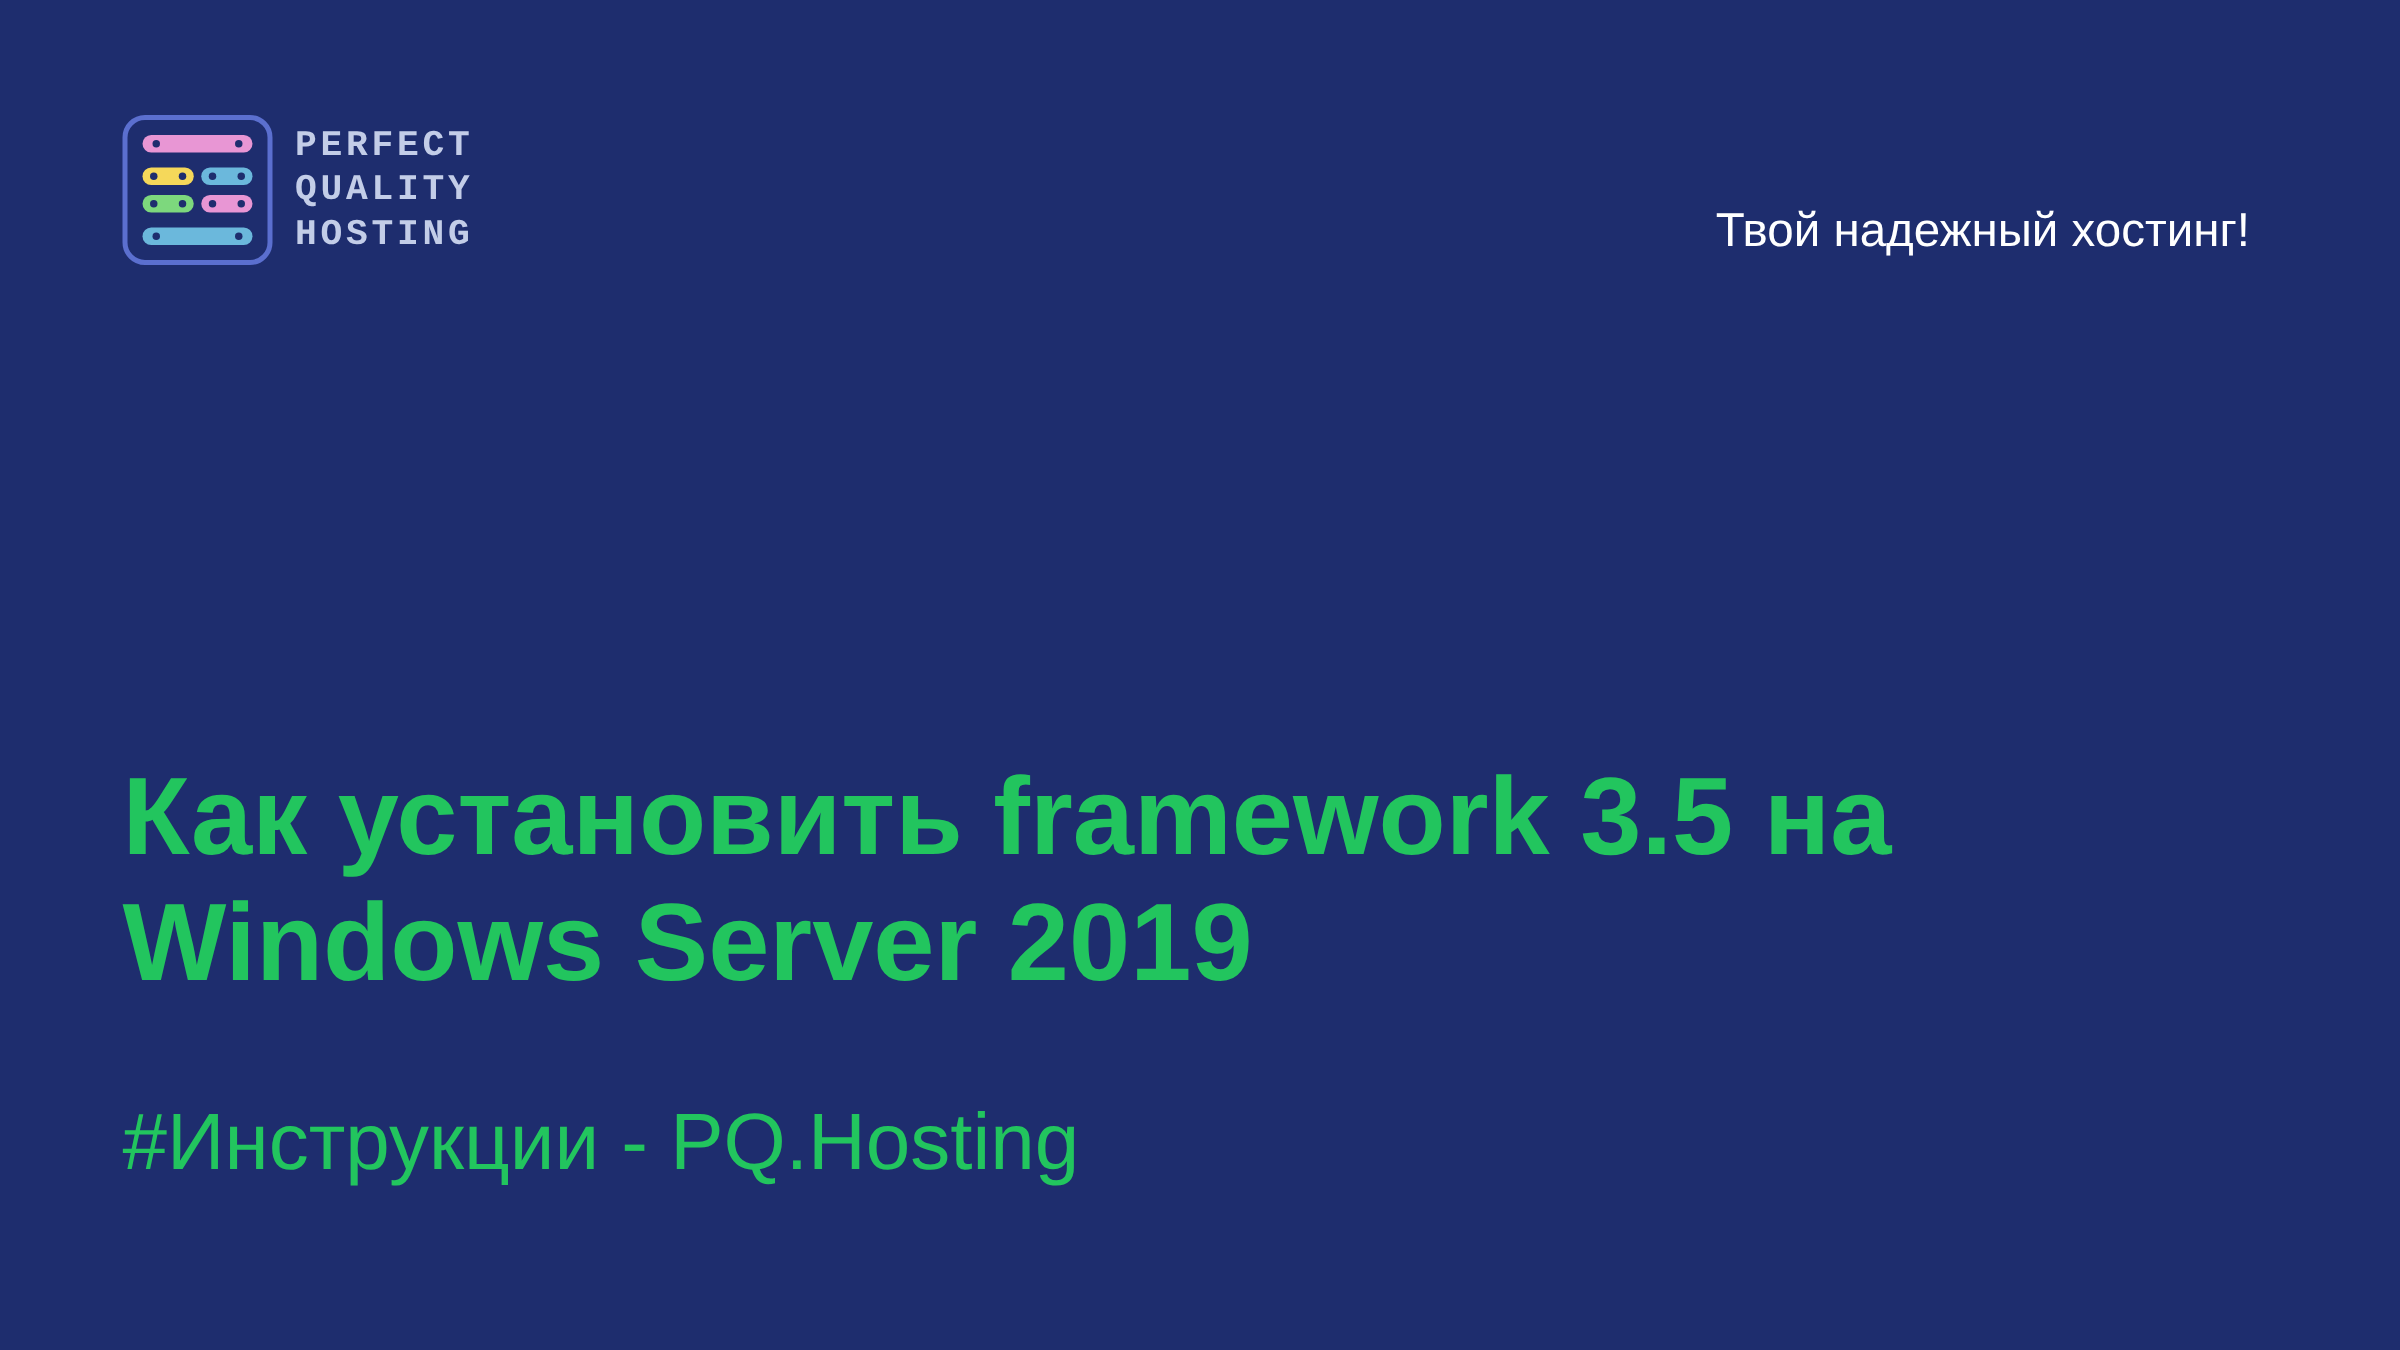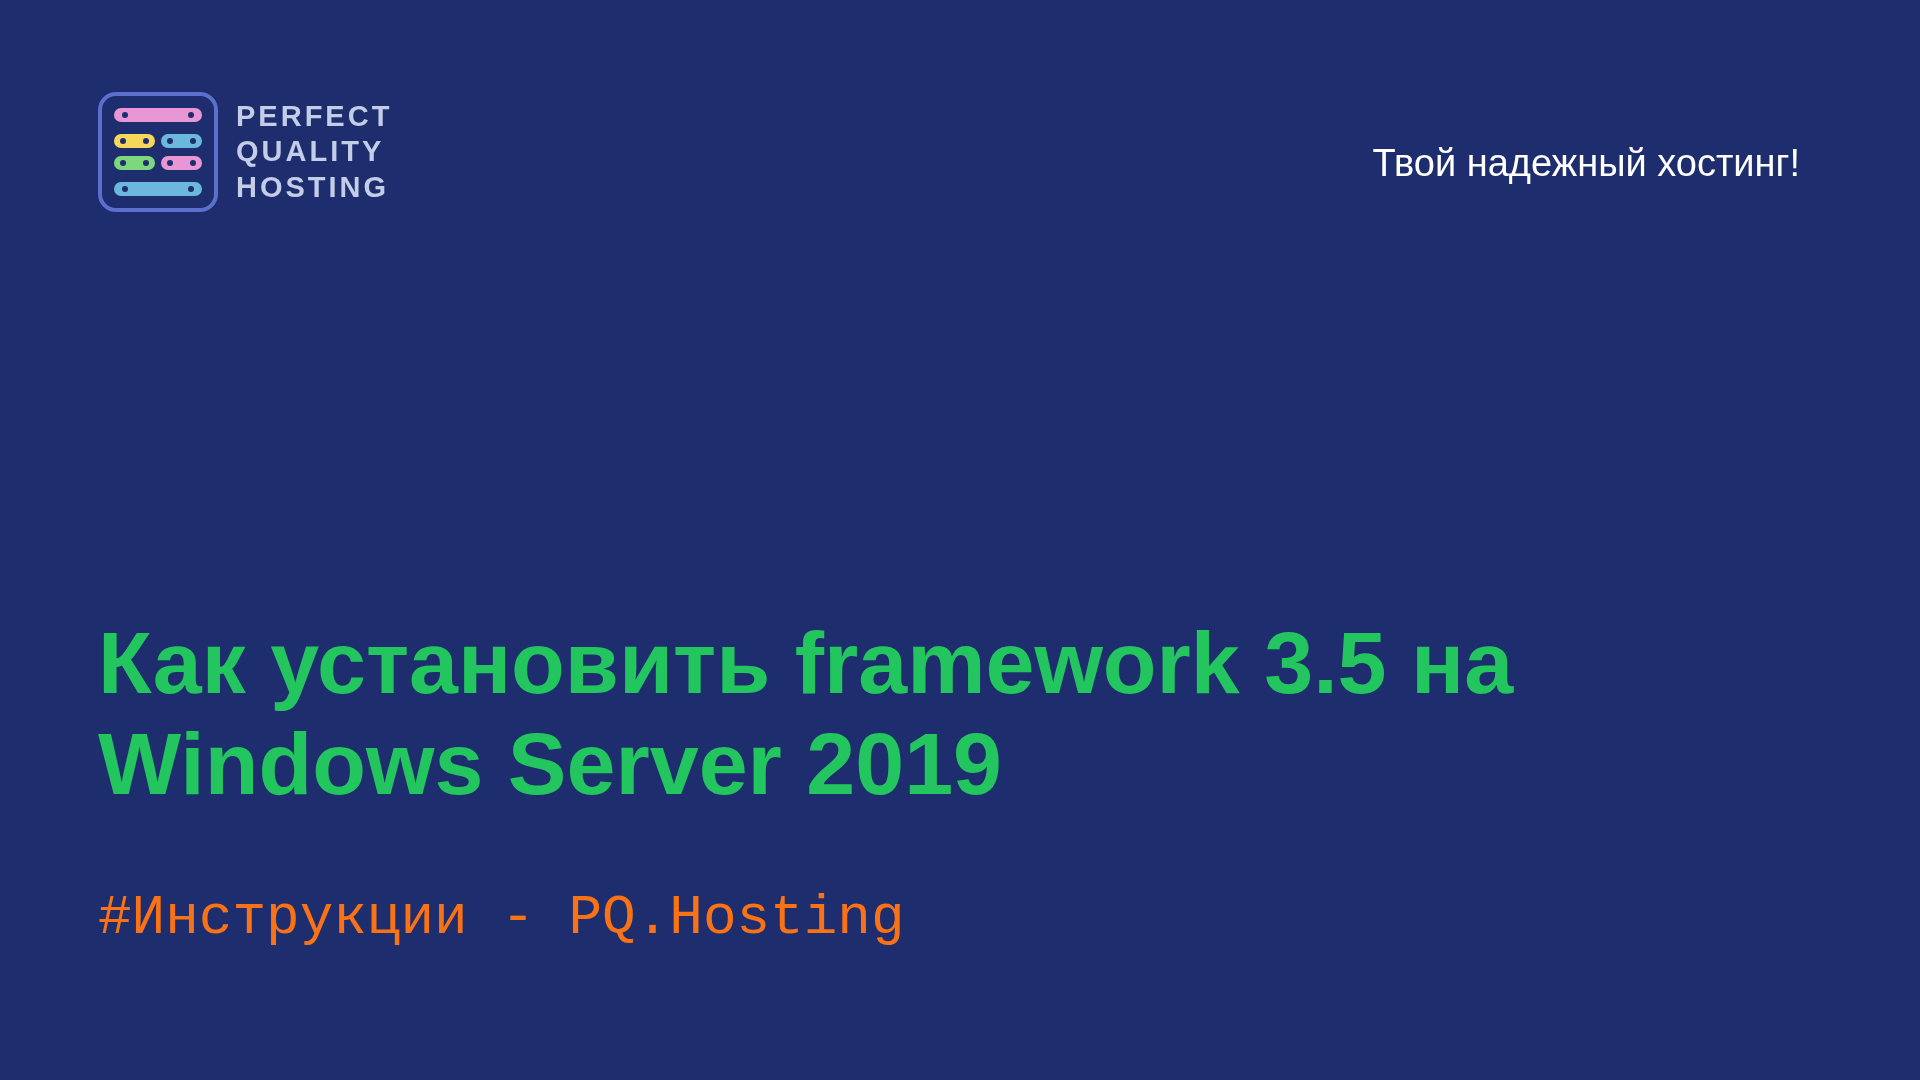--- a/index.html
+++ b/index.html
@@ -196,51 +196,50 @@
       flex-direction: column;
       gap: 2px;
     }
 
     .logo-text span {
       color: #c3cde8;
       font-size: 29px;
       font-weight: 800;
       letter-spacing: 3px;
       line-height: 1.15;
-      font-family: Liberation Sans, sans-serif;
+      font-family: Liberation Mono, monospace;
       text-transform: uppercase;
     }
 
     .tagline {
       color: #ffffff;
       font-size: 38px;
       font-weight: 400;
-      margin-top: 50px;
+      margin-top: 72px;
     }
 
     .content {
       position: absolute;
       bottom: 130px;
       left: 98px;
       right: 100px;
     }
 
     .title {
       color: #22c55e;
       font-size: 88px;
       font-weight: 800;
       line-height: 1.15;
       margin-bottom: 72px;
     }
 
     .subtitle {
-      color: #f97316;
-      font-size: 56px;
+      color: #22c55e;
+      font-size: 64px;
       font-weight: 400;
-      font-family: Liberation Mono, monospace;
     }
   </style>
 </head>
 <body>
 
 <div class="header">
   <div class="logo-container">
     <div class="logo-icon">
       <div class="logo-bar pink"></div>
       <div class="logo-ps-row">

